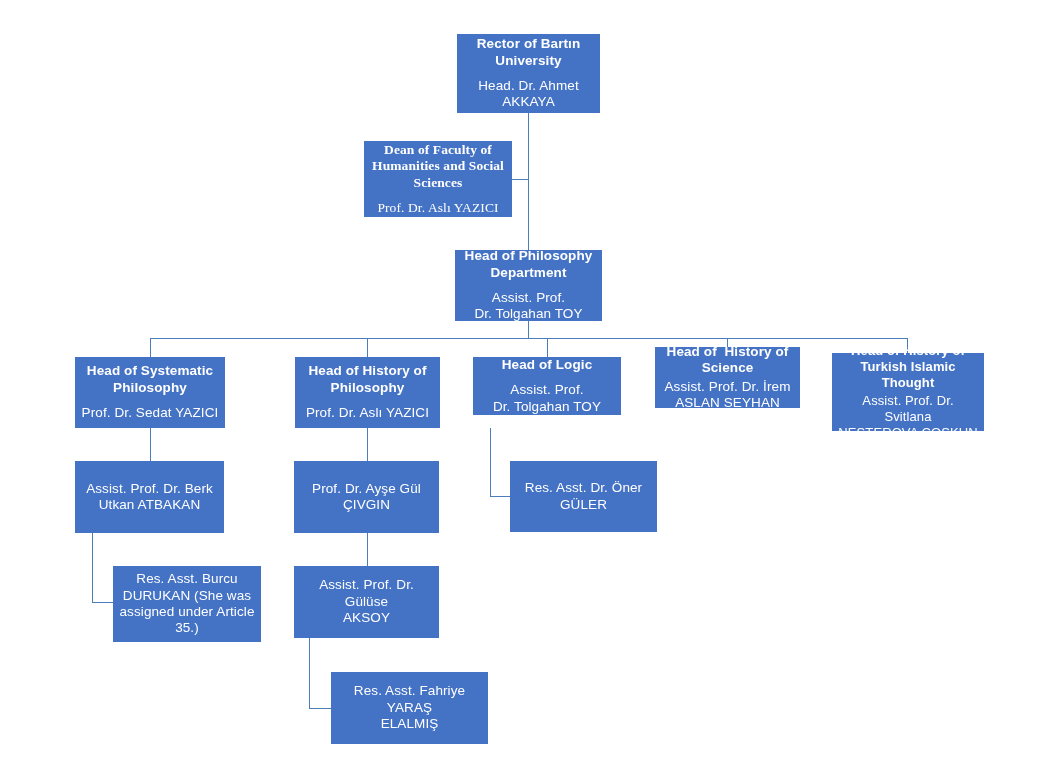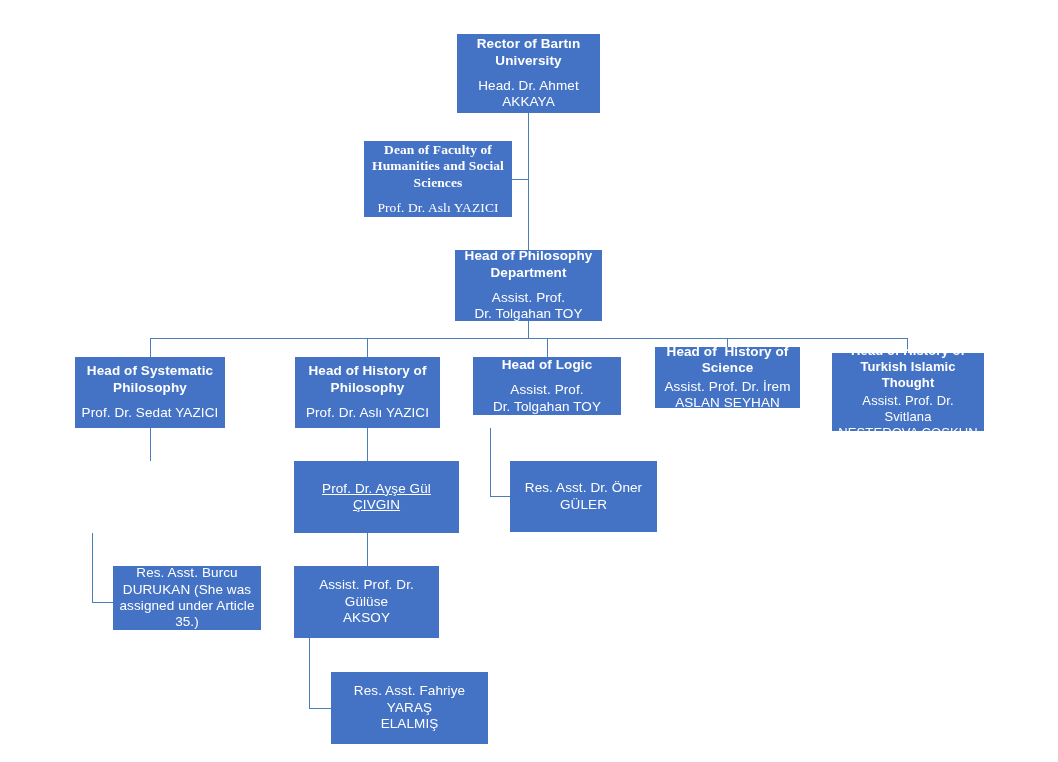--- a/index.html
+++ b/index.html
@@ -137,32 +137,36 @@
 ASLAN SEYHAN</span>
   </div>
 
   <div class="node" style="left:832px; top:353px; width:152px; height:78px; font-size:13px;">
     <span class="title">Head of History of
 Turkish Islamic Thought</span>
     <span class="person">Assist. Prof. Dr. Svitlana
 NESTEROVA COŞKUN</span>
   </div>
 
+  <div class="node plain" style="left:75px; top:461px; width:149px; height:72px;">
+    <span class="person">Assist. Prof. Dr. Berk
+Utkan ATBAKAN</span>
+  </div>
 
-  <div class="node plain" style="left:294px; top:461px; width:165px; height:72px;text-decoration:underline;">
+  <div class="node plain" style="left:294px; top:461px; width:145px; height:72px;">
     <span class="person">Prof. Dr. Ayşe Gül
 ÇIVGIN</span>
   </div>
 
   <div class="node plain" style="left:510px; top:461px; width:147px; height:71px;">
     <span class="person">Res. Asst. Dr. Öner
 GÜLER</span>
   </div>
 
-  <div class="node plain" style="left:113px; top:566px; width:148px; height:64px;text-align:center;">
+  <div class="node plain" style="left:113px; top:566px; width:148px; height:76px;text-align:center;">
     <span class="person">Res. Asst. Burcu
 DURUKAN (She was
 assigned under Article
 35.)</span>
   </div>
 
   <div class="node plain" style="left:294px; top:566px; width:145px; height:72px;">
     <span class="person">Assist. Prof. Dr. Gülüse
 AKSOY</span>
   </div>

